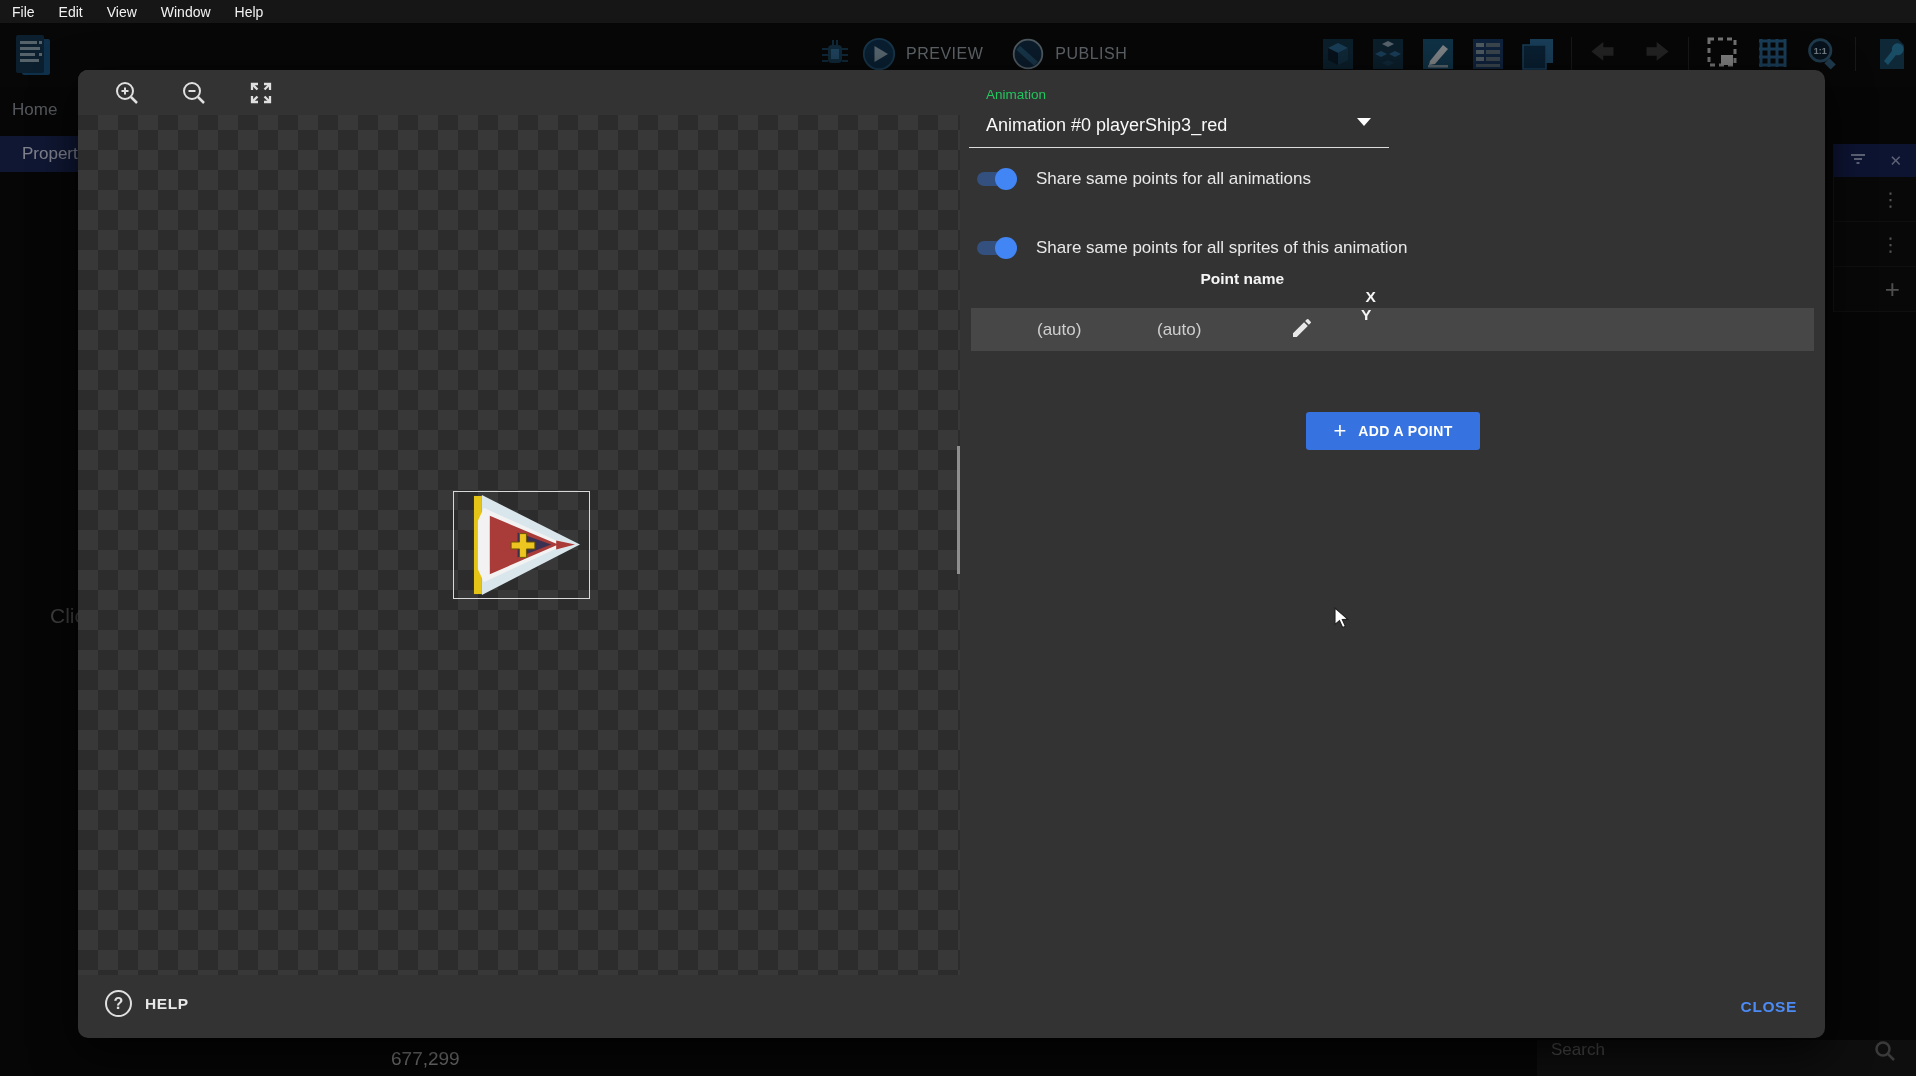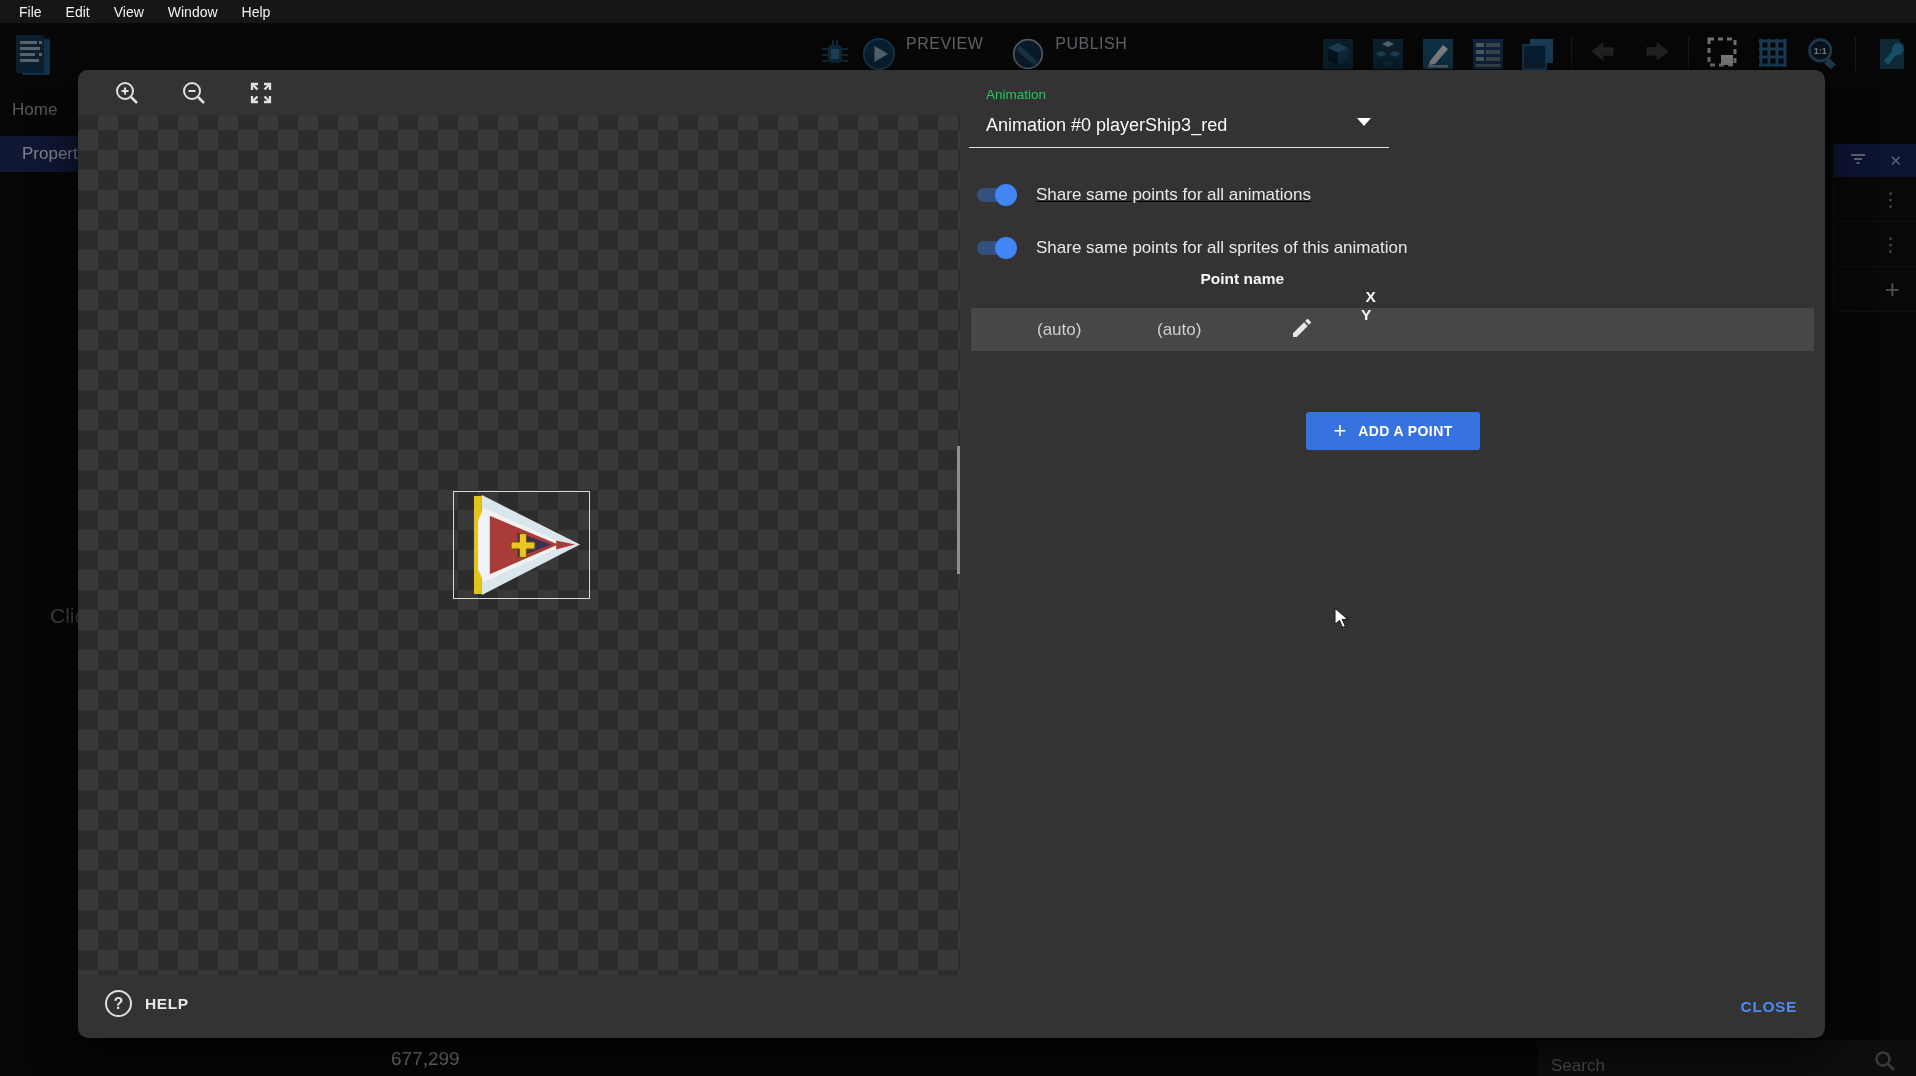--- a/index.html
+++ b/index.html
@@ -6,27 +6,27 @@
   html,body { background:#000; }
   .app {
     position:relative; width:1916px; height:1076px; overflow:hidden;
     background:#0b0b0b; font-family:"Liberation Sans", sans-serif;
     -webkit-font-smoothing:antialiased;
   }
 
   
   .menubar {
     position:absolute; top:0; left:0; right:0; height:23px; background:#161616;
-    display:flex; align-items:center; padding-left:7px; z-index:40;
+    display:flex; align-items:center; z-index:40;
   }
   .menubar .mi { color:#f2f2f2; font-size:14px; padding:0 12px; cursor:default; }
 
   .toolbar { position:absolute; top:23px; left:0; right:0; height:64px; background:#0d0d0d; }
   .proj-icon { position:absolute; left:12px; top:10px; width:42px; height:46px; }
-  .center-tools { position:absolute; left:818px; top:12px; display:flex; gap:10px; }
+  .center-tools { position:absolute; left:818px; top:12px; display:flex; align-items:center; gap:10px; }
   .tool-label { color:#aab4bc; font-size:16px; letter-spacing:0.5px; }
   .right-tools { position:absolute; right:10px; top:12px; display:flex; align-items:center; gap:16px; }
   .vsep { width:1px; height:34px; background:#2c2c2c; }
   .ticon { width:34px; height:38px; display:flex; align-items:center; justify-content:center; }
 
   .tab-home { position:absolute; left:12px; top:100px; color:#9aa0a8; font-size:17px; }
   .tab-properties {
     position:absolute; left:0; top:136px; width:79px; height:36px; background:#1d2a5e;
     color:#e8ecff; font-size:17px; line-height:36px; padding-left:22px;
     overflow:hidden; white-space:nowrap;
@@ -36,21 +36,21 @@
   .right-strip { position:absolute; right:0; top:144px; width:83px; border-left:1px solid #262626; }
   .strip-header { height:33px; background:#18255c; display:flex; align-items:center; justify-content:space-between; padding:0 14px 0 16px; }
   .strip-row { height:45px; border-bottom:1px solid #1c1c1c; background:#0f0f0f; display:flex; align-items:center; justify-content:flex-end; padding-right:16px; }
   .dots-glyph { color:#9a9a9a; font-size:19px; line-height:1; }
   .plus-glyph { color:#8f8f8f; font-size:26px; font-weight:300; line-height:1; }
   .x-glyph { color:#aab2d6; font-size:15px; }
 
   .status-coords { position:absolute; left:391px; top:1048px; color:#cfcfcf; font-size:19px; }
   .search-bar {
     position:absolute; left:1537px; top:1040px; width:379px; height:36px; background:#1a1a1a;
-    display:flex; align-items:flex-end; justify-content:space-between; padding:0 20px 0 14px;
+    display:flex; align-items:flex-start; justify-content:space-between; padding:0 20px 0 14px;
   }
   .search-text { color:#8a8a8a; font-size:17px; }
 
   .backdrop { position:absolute; inset:0; background:rgba(0,0,0,0.45); z-index:30; }
 
   
   .dialog {
     position:absolute; left:78px; top:70px; width:1747px; height:968px; z-index:50;
     background:#333333; border-radius:10px; overflow:hidden;
     box-shadow:0 14px 45px rgba(0,0,0,0.75);
@@ -76,21 +76,21 @@
   .dd-frame { left:437px; width:419px; }
   .dd-label { position:absolute; left:17px; top:6px; font-size:13.5px; color:#22c55e; }
   .dd-value { position:absolute; left:17px; bottom:12px; font-size:18px; color:#fafafa; }
   .dd-underline { position:absolute; left:0; right:0; bottom:0; height:1px; background:#dcdcdc; }
   .dd-arrow {
     position:absolute; right:18px; bottom:22px; width:0; height:0;
     border-left:7px solid transparent; border-right:7px solid transparent; border-top:8px solid #ffffff;
   }
 
   .toggle-row { position:absolute; left:13px; display:flex; align-items:center; height:30px; }
-  .toggle-row.r1 { top:110px;text-decoration:underline; }
+  .toggle-row.r1 { top:94px; }
   .toggle-row.r2 { top:163px; }
   .switch { position:relative; width:44px; height:22px; flex:0 0 auto; }
   .switch .track { position:absolute; left:4px; right:4px; top:4px; height:14px; border-radius:7px; background:#33507e; }
   .switch .knob { position:absolute; right:0; top:0; width:22px; height:22px; border-radius:50%; background:#4285f4; }
   .toggle-label { margin-left:19px; color:#e8e8e8; font-size:17px; }
 
   .points-table { position:absolute; left:11px; top:200px; width:843px; }
   .thead { display:flex; align-items:center; height:37px; padding-left:66px;flex-direction:column; }
   .trow { display:flex; align-items:center; height:43px; background:#474747; padding-left:66px; margin-top:1px; }
   .trow:first-of-type { margin-top:0; }

